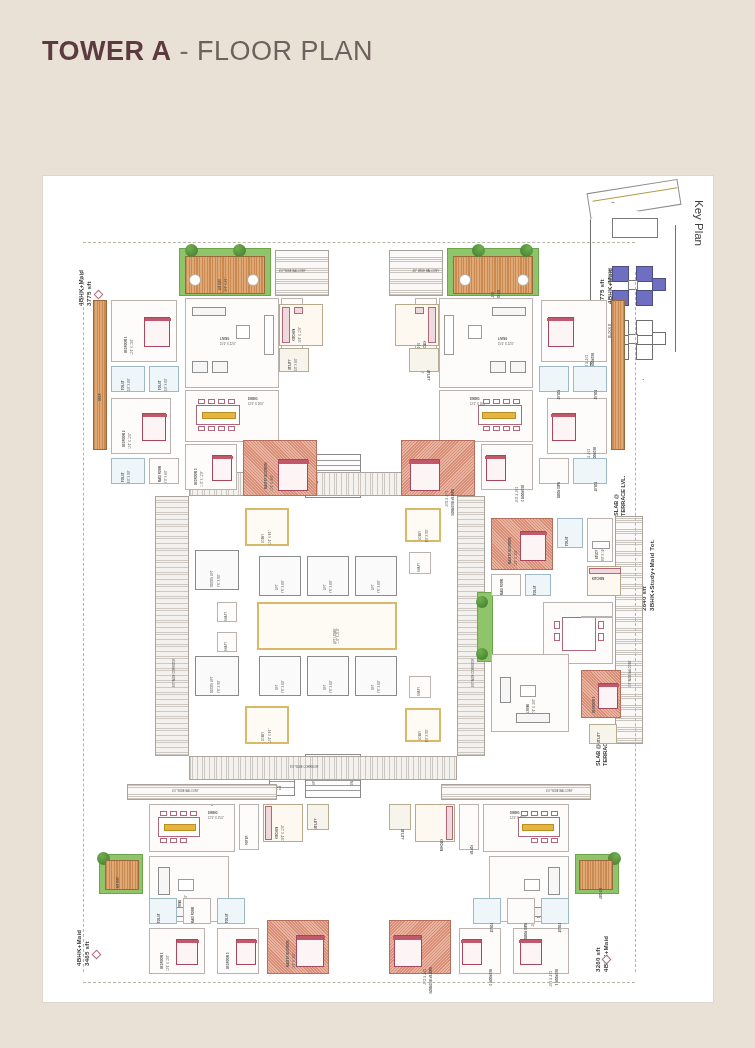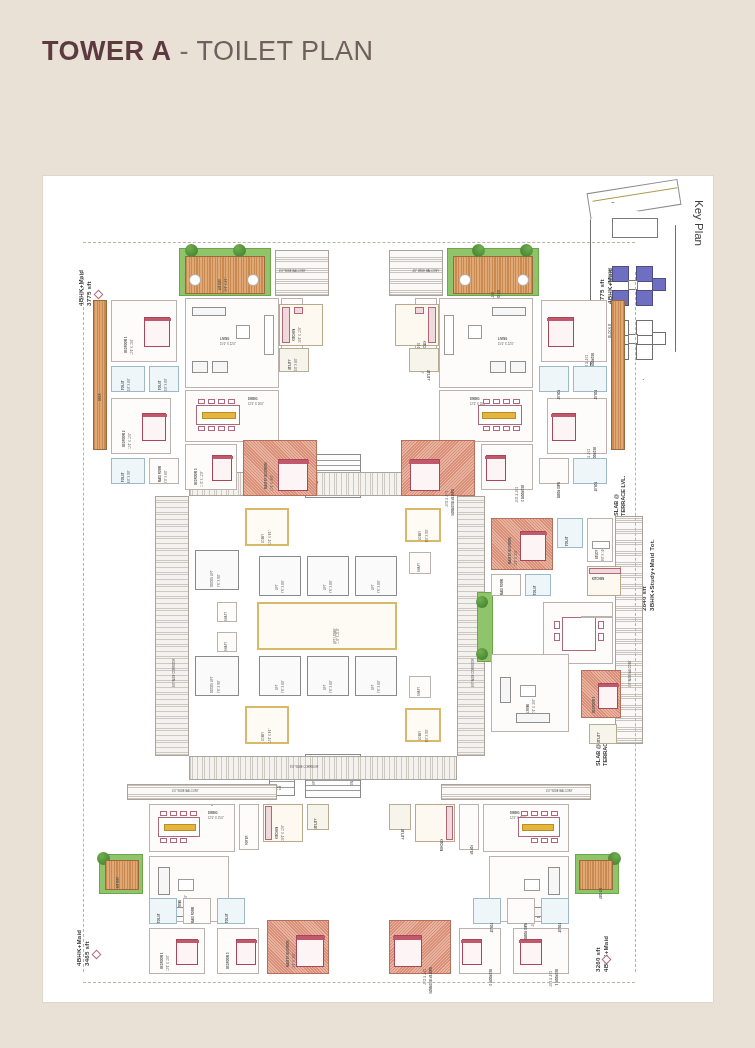--- a/index.html
+++ b/index.html
@@ -189,21 +189,21 @@
   .kp-tag {
     position: absolute;
     font-size: 3.3px; color: #444; white-space: nowrap;
     transform-origin: 0 0; transform: rotate(-90deg);
   }
 </style>
 </head>
 <body>
 
 <div class="title-bar">
-  <span class="title-strong">TOWER A</span><span class="title-dash"> - </span><span class="title-light">TOILET PLAN</span>
+  <span class="title-strong">TOWER A</span><span class="title-dash"> - </span><span class="title-light">FLOOR PLAN</span>
 </div>
 
 <div class="sheet">
 
   <div class="keyplan">
     <div class="kp-road"></div>
     <div class="kp-road2"></div>
     <div class="kp-site"></div>
     <div class="kp-inner" style="left:30px; top:34px; width:46px; height:20px;"></div>
 

